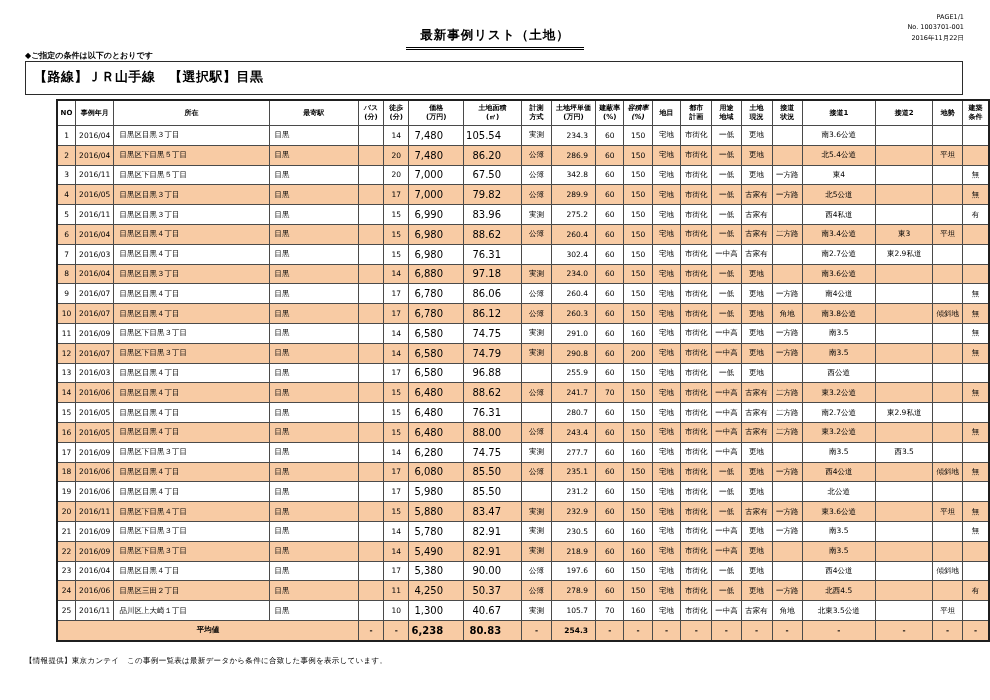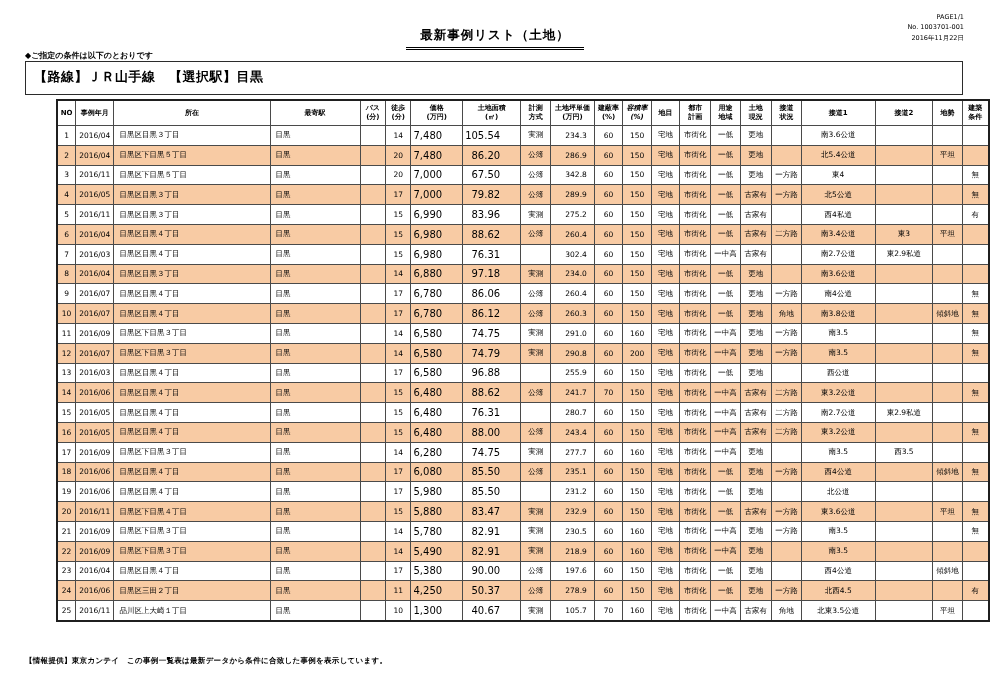--- a/index.html
+++ b/index.html
@@ -19,21 +19,21 @@
     border:2px solid #1f1f1f;background:#fff;margin-left:28px;}
   th,td{border:1px solid #4a4a4a;overflow:hidden;}
   th{font-size:7px;font-weight:bold;text-align:center;white-space:pre-line;height:24px;padding:0 1px;line-height:1.25;}
   td{font-size:7.5px;height:18.8px;padding:0 2px;white-space:nowrap;text-align:center;}
   tr.alt td{background:var(--row-alt,#f8cba4);}
   tr.avg td{background:var(--row-alt,#f8cba4);font-weight:bold;}
   td.c2,td.c3{text-align:left;padding-left:5px;}
   td.c6,td.c7{font-size:10px;text-align:right;padding-right:20px;}
   td.c9{text-align:right;padding-right:7px;}
   tr.avg td.avg-label{text-align:center;font-size:7.5px;}
-  .footer{position:absolute;top:656px;left:25px;font-size:7.5px;font-weight:bold;letter-spacing:.3px;}
+  .footer{position:absolute;top:656px;left:25px;font-size:7.5px;font-weight:normal;letter-spacing:.3px;}
 </style>
 </head>
 <body>
 
 <div class="meta">
   <div>PAGE1/1</div>
   <div>No. 1003701-001</div>
   <div>2016年11月22日</div>
 </div>
 
@@ -655,16 +655,36 @@
         <td class="c12">宅地</td>
         <td class="c13">市街化</td>
         <td class="c14">一中高</td>
         <td class="c15">古家有</td>
         <td class="c16">角地</td>
         <td class="c17">北東3.5公道</td>
         <td class="c18"></td>
         <td class="c19">平坦</td>
         <td class="c20"></td>
       </tr>
+      <tr class="avg">
+        <td colspan="4" class="avg-label">平均値</td>
+        <td class="c4">-</td>
+        <td class="c5">-</td>
+        <td class="c6">6,238</td>
+        <td class="c7">80.83</td>
+        <td class="c8">-</td>
+        <td class="c9">254.3</td>
+        <td class="c10">-</td>
+        <td class="c11">-</td>
+        <td class="c12">-</td>
+        <td class="c13">-</td>
+        <td class="c14">-</td>
+        <td class="c15">-</td>
+        <td class="c16">-</td>
+        <td class="c17">-</td>
+        <td class="c18">-</td>
+        <td class="c19">-</td>
+        <td class="c20">-</td>
+      </tr>
     </tbody>
 </table>
 
 <div class="footer">【情報提供】東京カンテイ　この事例一覧表は最新データから条件に合致した事例を表示しています。</div>
 
 </body></html>

